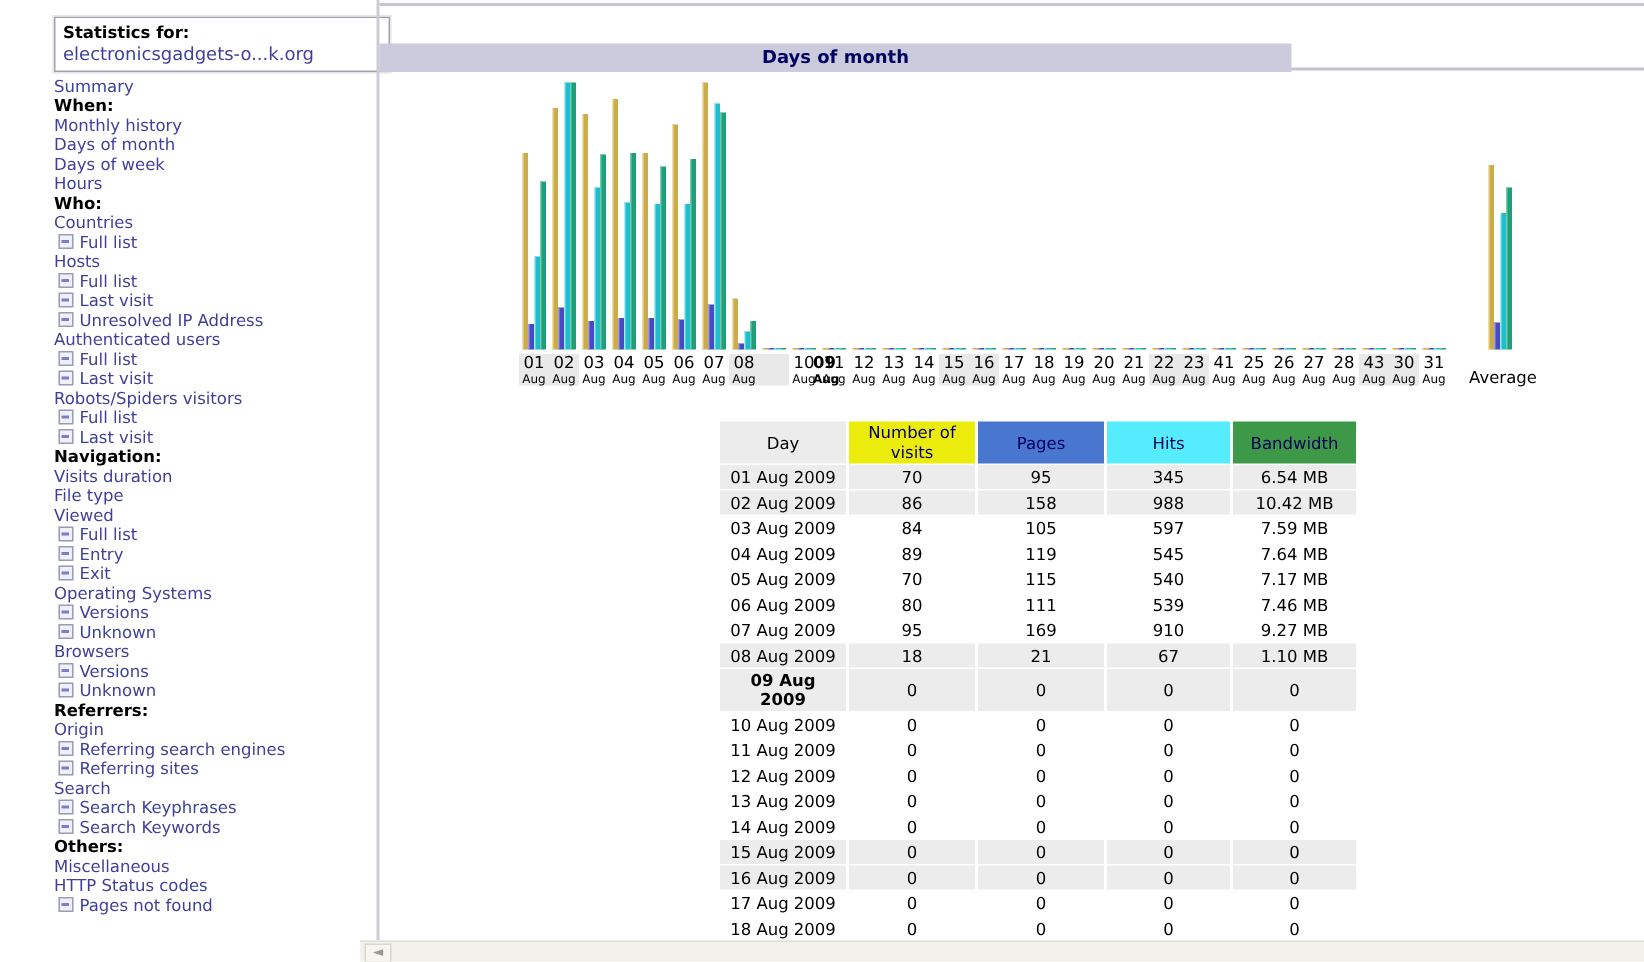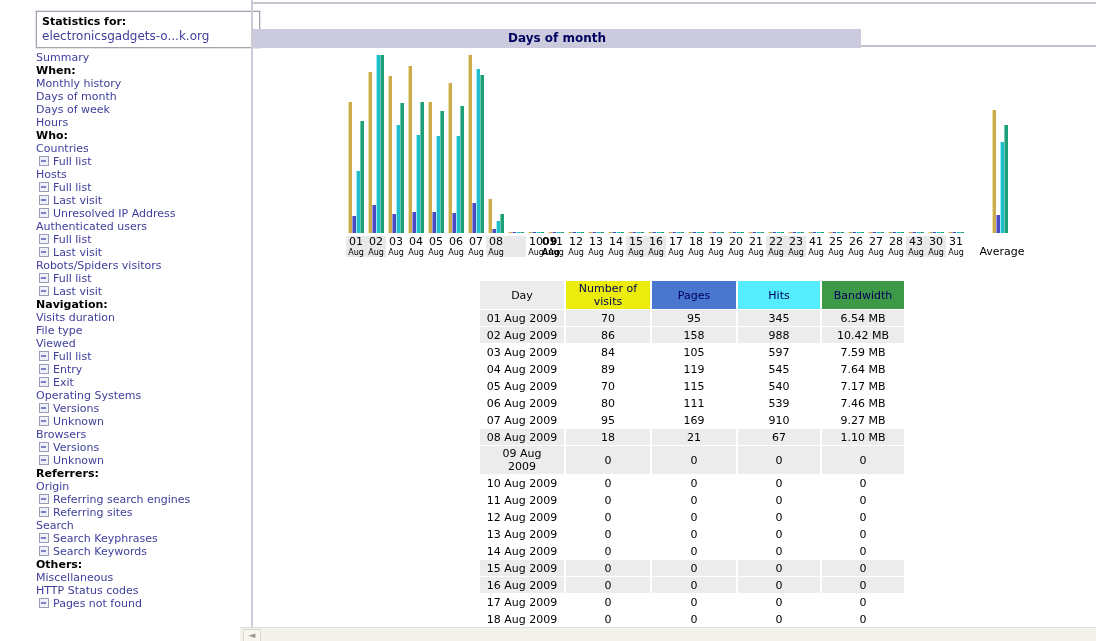--- a/index.html
+++ b/index.html
@@ -56,21 +56,21 @@
   .stat-table{position:absolute;left:478px;top:280px;border-collapse:separate;border-spacing:2px 1px;font-size:11px;}
   .stat-table th{font-weight:normal;height:28px;text-align:center;vertical-align:middle;color:#00005a;padding:0 4px;}
   .stat-table th.c-day{background:#ececec;color:#000;width:76px;}
   .stat-table th.c-visits{background:#ecec0c;width:76px;}
   .stat-table th.c-pages{background:#4977d0;width:76px;}
   .stat-table th.c-hits{background:#55edfd;width:74px;}
   .stat-table th.c-bw{background:#3d9847;width:74px;}
   .stat-table td{height:16px;text-align:center;padding:0 4px;white-space:nowrap;}
   .stat-table tr.wk td{background:#ececec;}
   .stat-table tr.today td{background:#ececec;}
-  .stat-table tr.today td.day-cell{font-weight:normal;white-space:normal;height:28px;}
+  .stat-table tr.today td.day-cell{font-weight:bold;white-space:normal;height:28px;}
   .stat-table tr.today td.day-cell span{display:inline-block;width:48px;line-height:13px;}
   
   .hscroll{position:absolute;left:240px;top:627px;width:856px;height:14px;background:#f2f1ec;border-top:1px solid #e0dfd8;}
   .hscroll .btn{
     position:absolute;left:3px;top:1px;width:16px;height:11px;
     background:#f6f5f0;border:1px solid #d8d6ce;color:#9a988e;
     font-size:9px;line-height:10px;text-align:center;cursor:pointer;
   }
 </style>
 </head>

